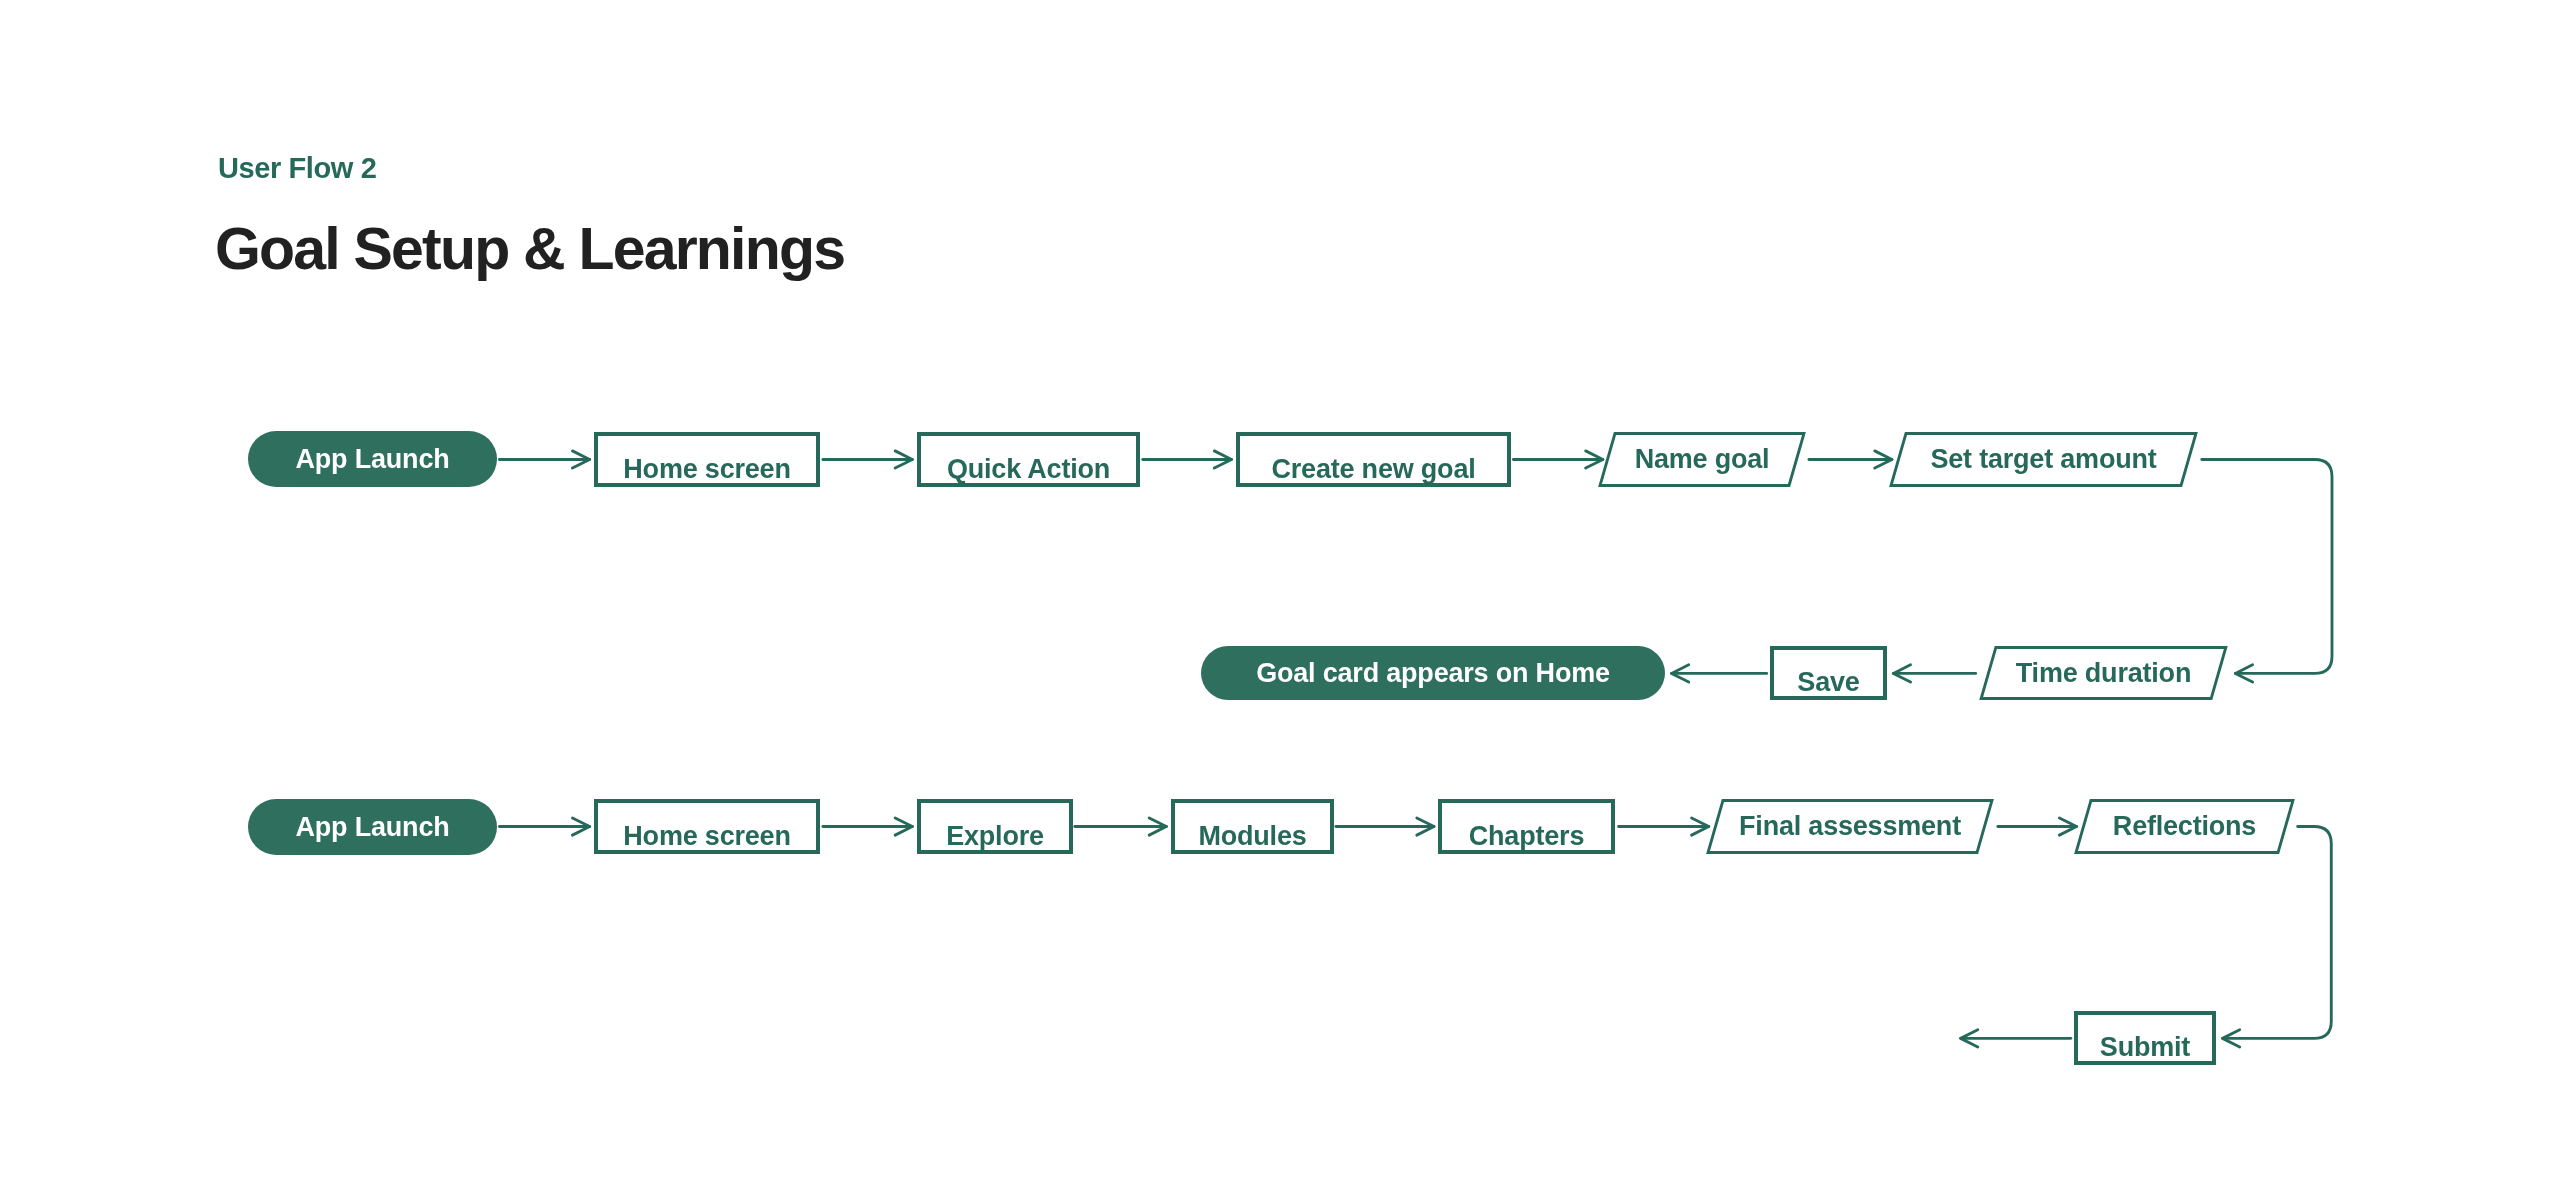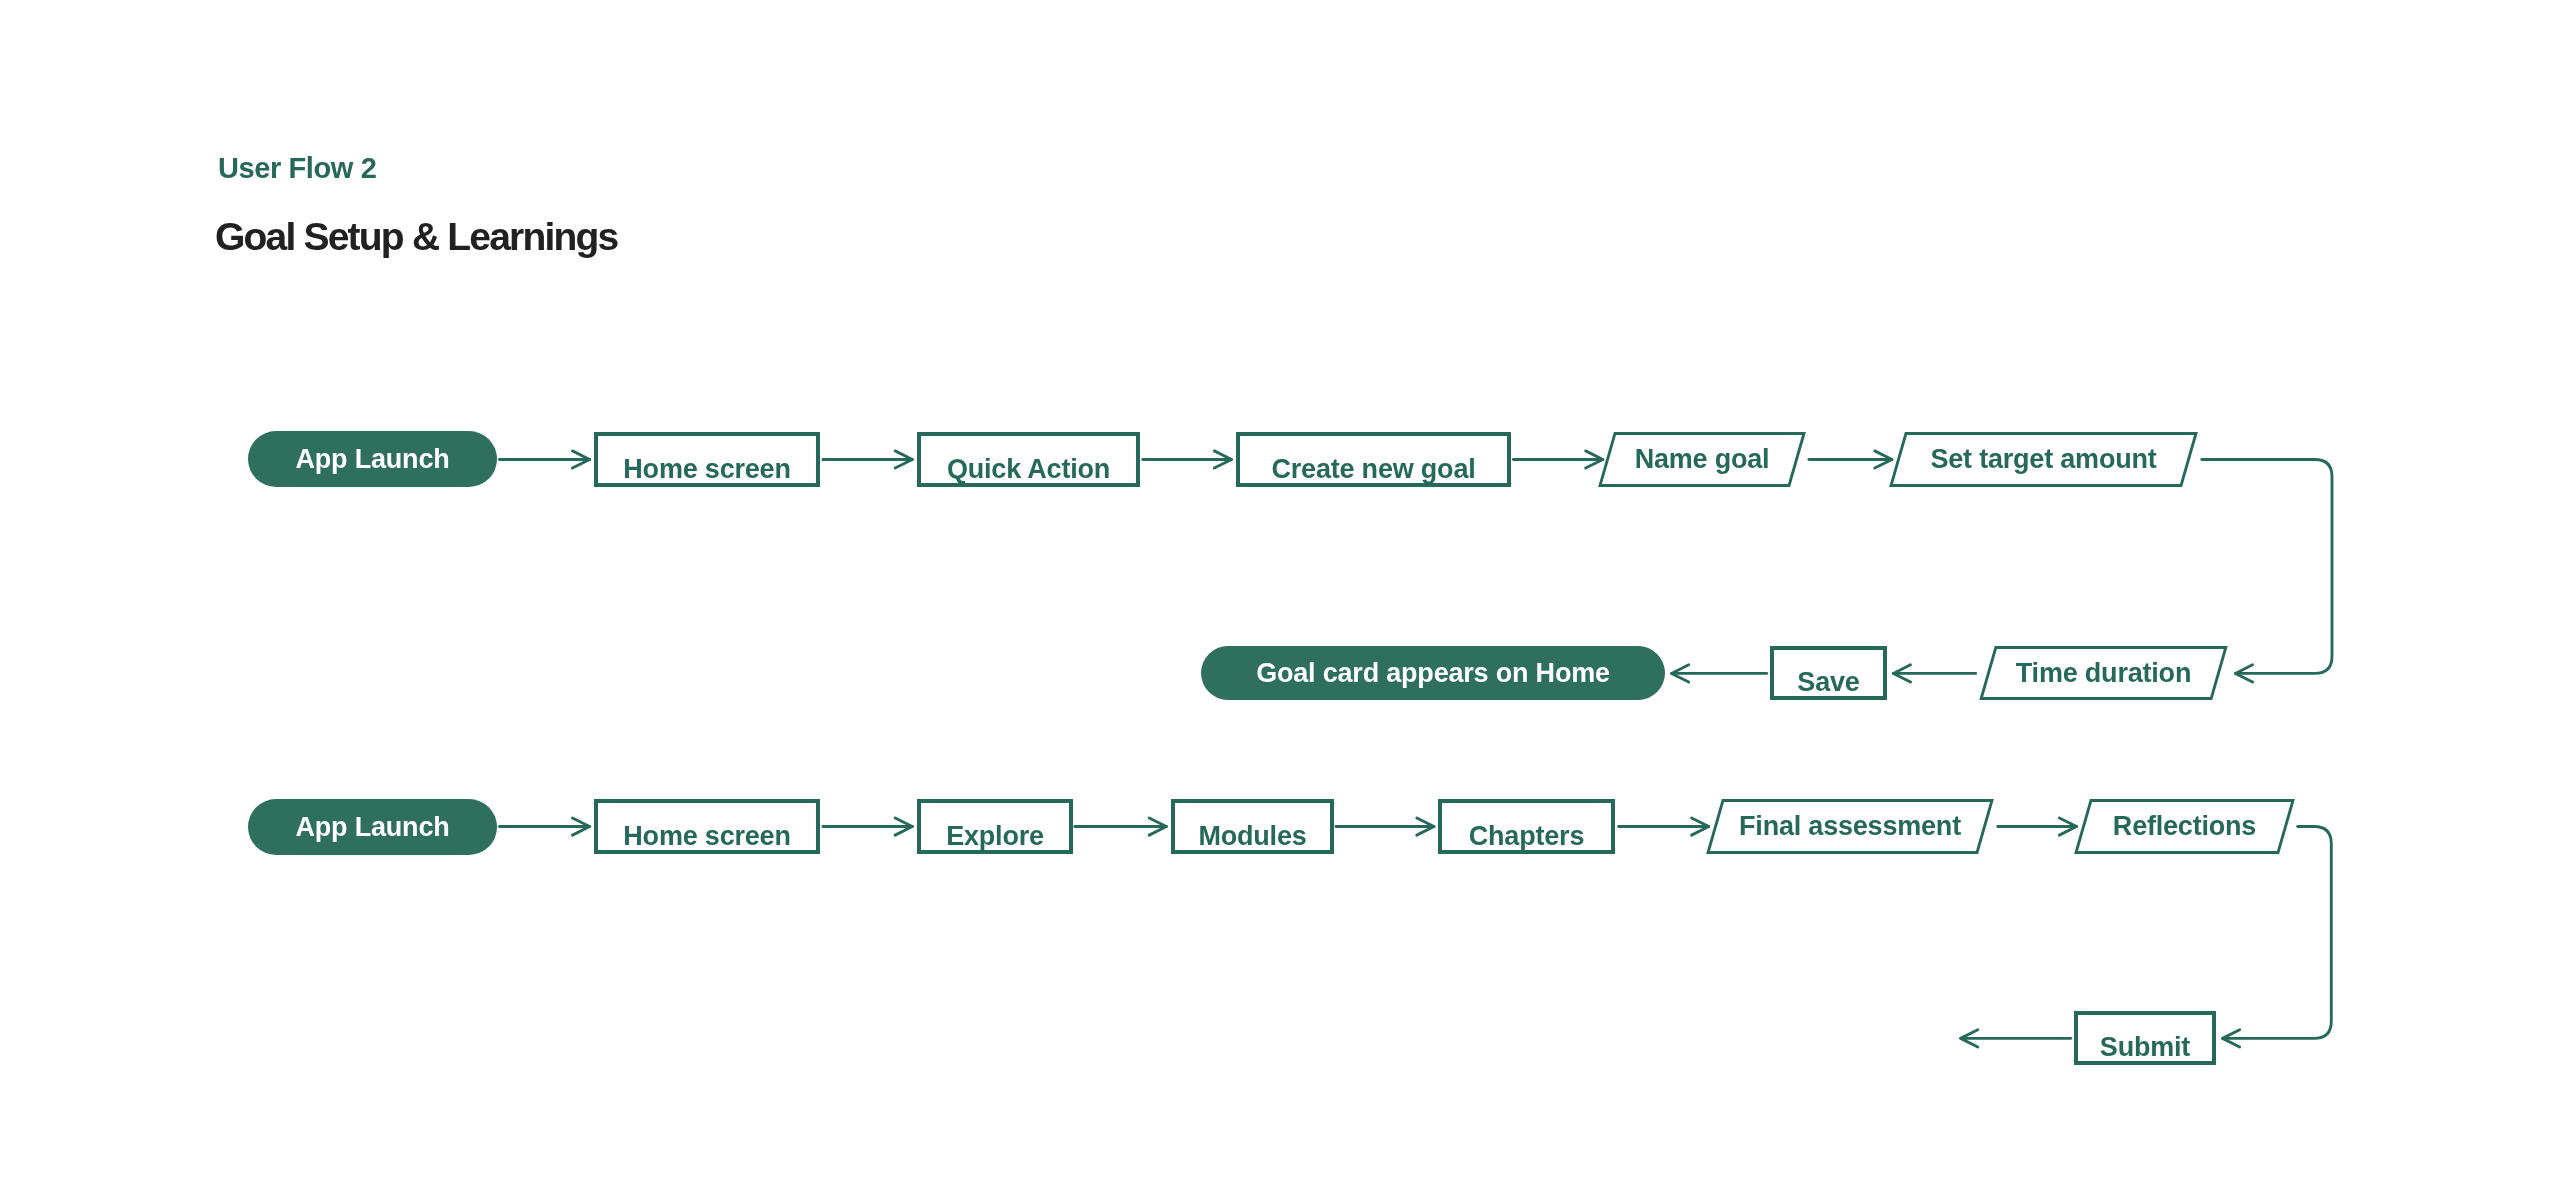--- a/index.html
+++ b/index.html
@@ -8,21 +8,21 @@
     font-family:"Liberation Sans",sans-serif;
     border-radius:9px;
   }
   .eyebrow{
     position:absolute;left:218px;top:152px;
     font-size:29px;font-weight:700;letter-spacing:-0.4px;
     color:var(--eyebrow,#26695a);
   }
   .title{
     position:absolute;left:215px;top:215px;margin:0;
-    font-size:39px;font-weight:700;letter-spacing:-1.8px;
+    font-size:59px;font-weight:700;letter-spacing:-1.8px;
     color:var(--heading,#212121);white-space:nowrap;
   }
   .connectors{position:absolute;left:0;top:0;width:2576px;height:1198px;}
   .connectors path{stroke:var(--accent,#26695a);stroke-width:4;fill:none;stroke-linecap:round;}
   .node{
     position:absolute;display:flex;align-items:center;justify-content:center;
     box-sizing:border-box;font-size:27px;font-weight:700;letter-spacing:-0.2px;
     color:var(--accent,#26695a);white-space:nowrap;
   }
   .node .lbl{position:relative;z-index:1;line-height:1;}

